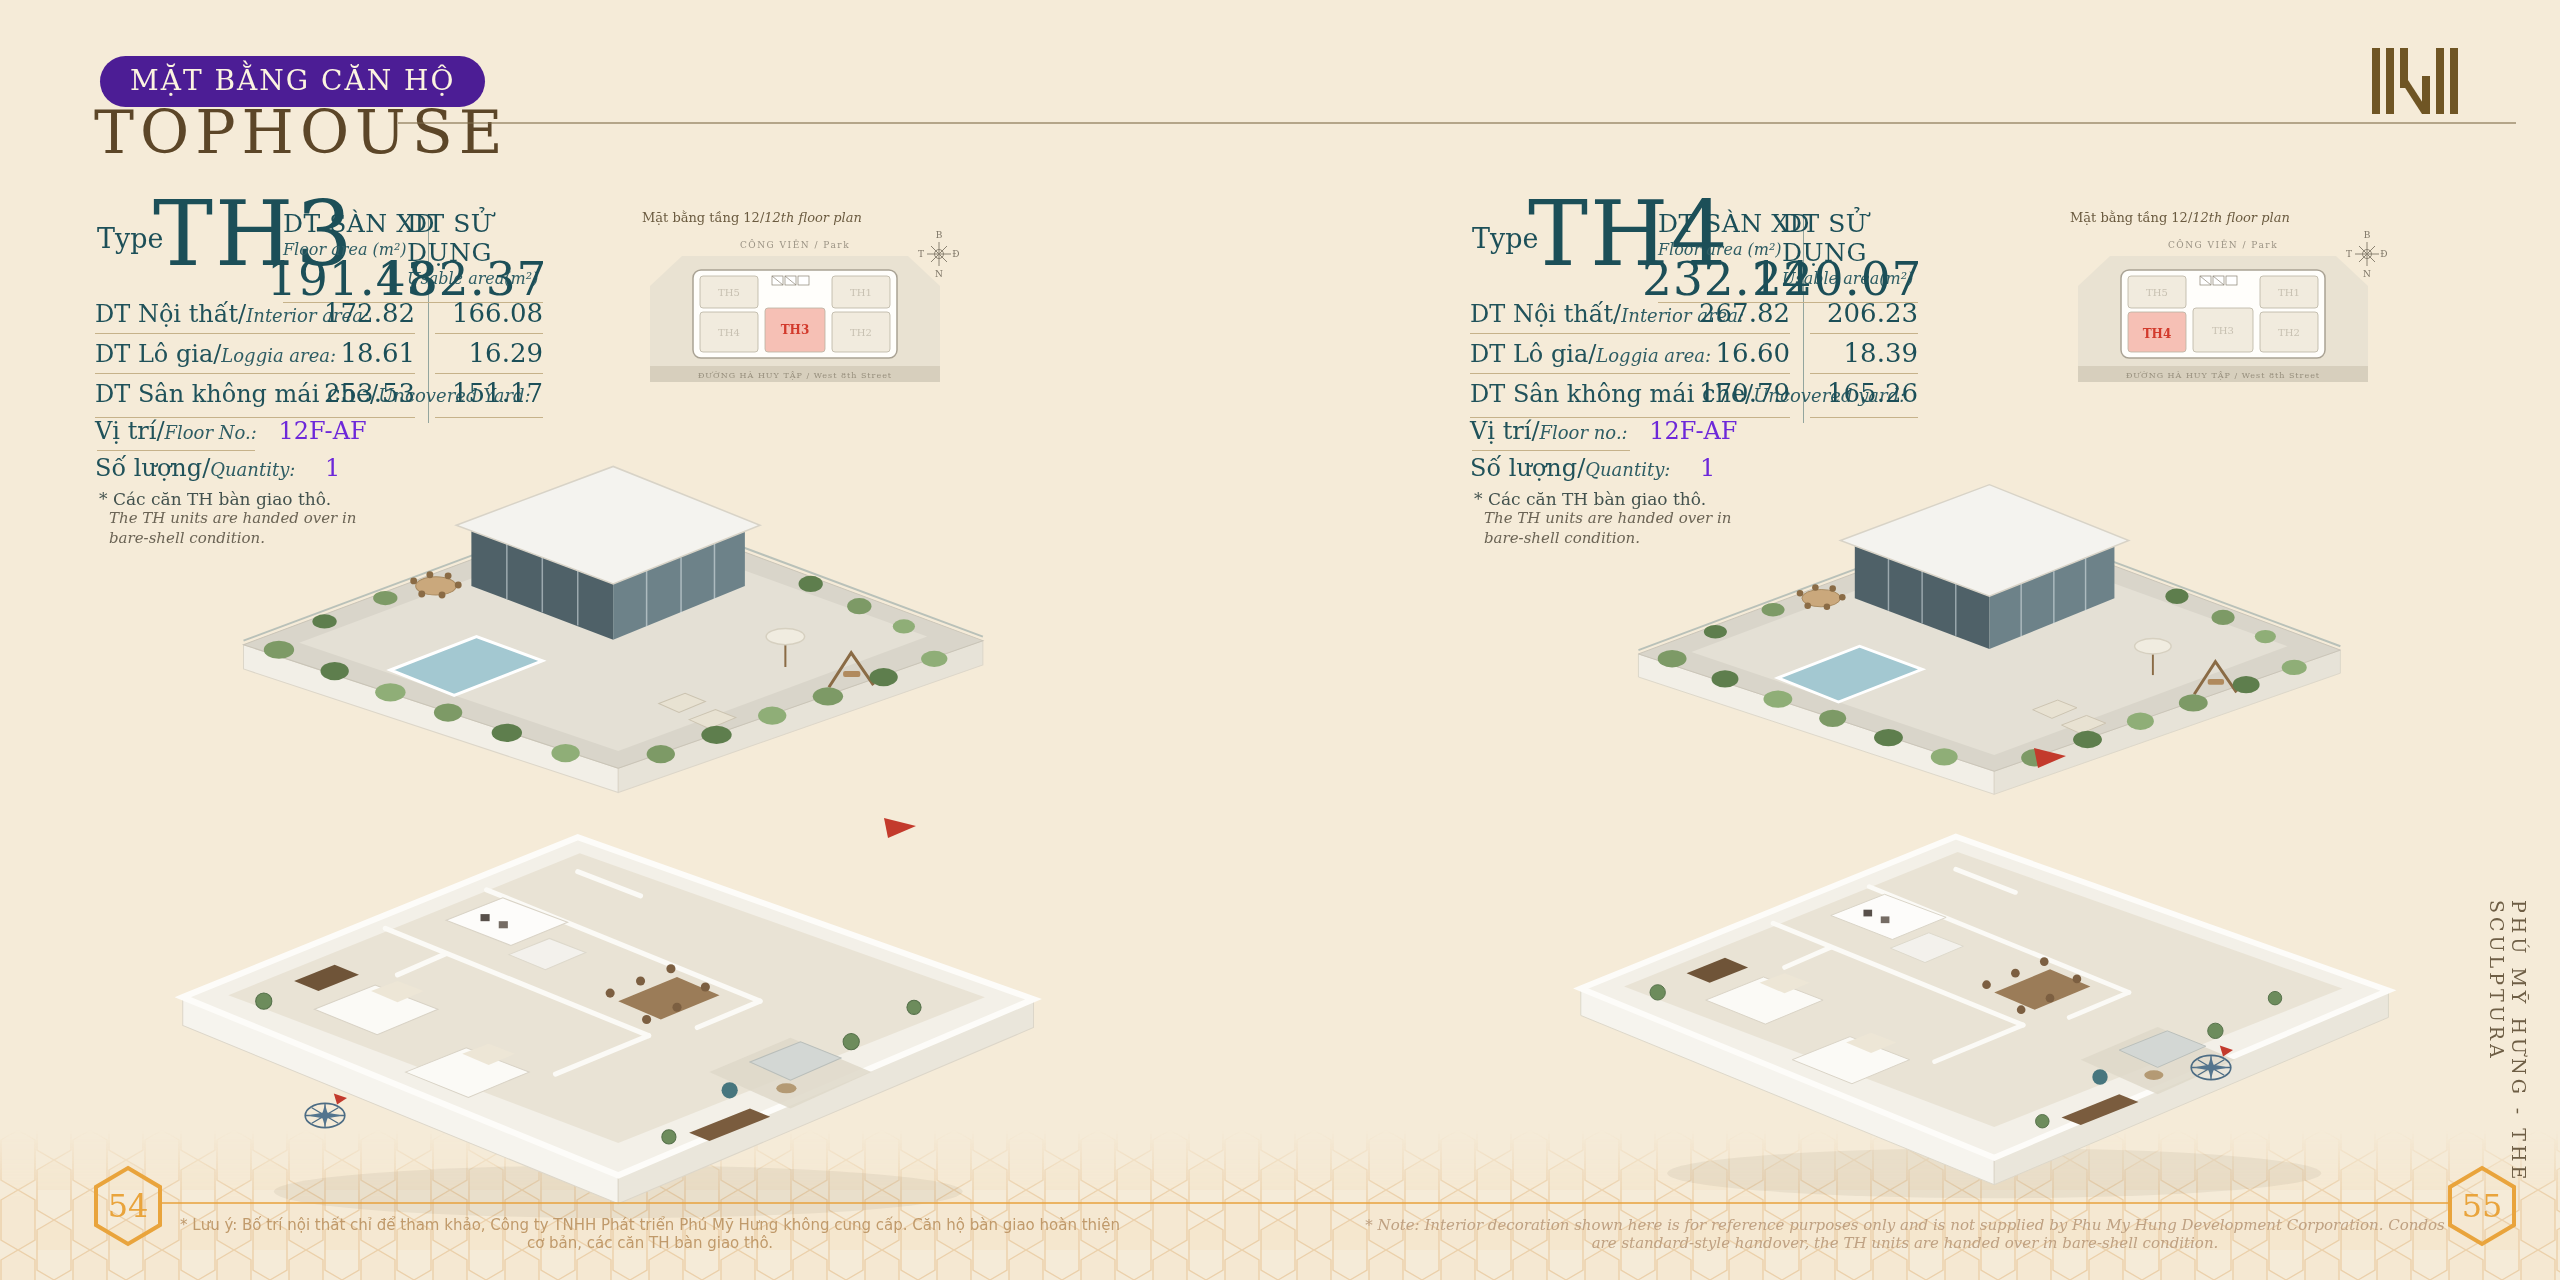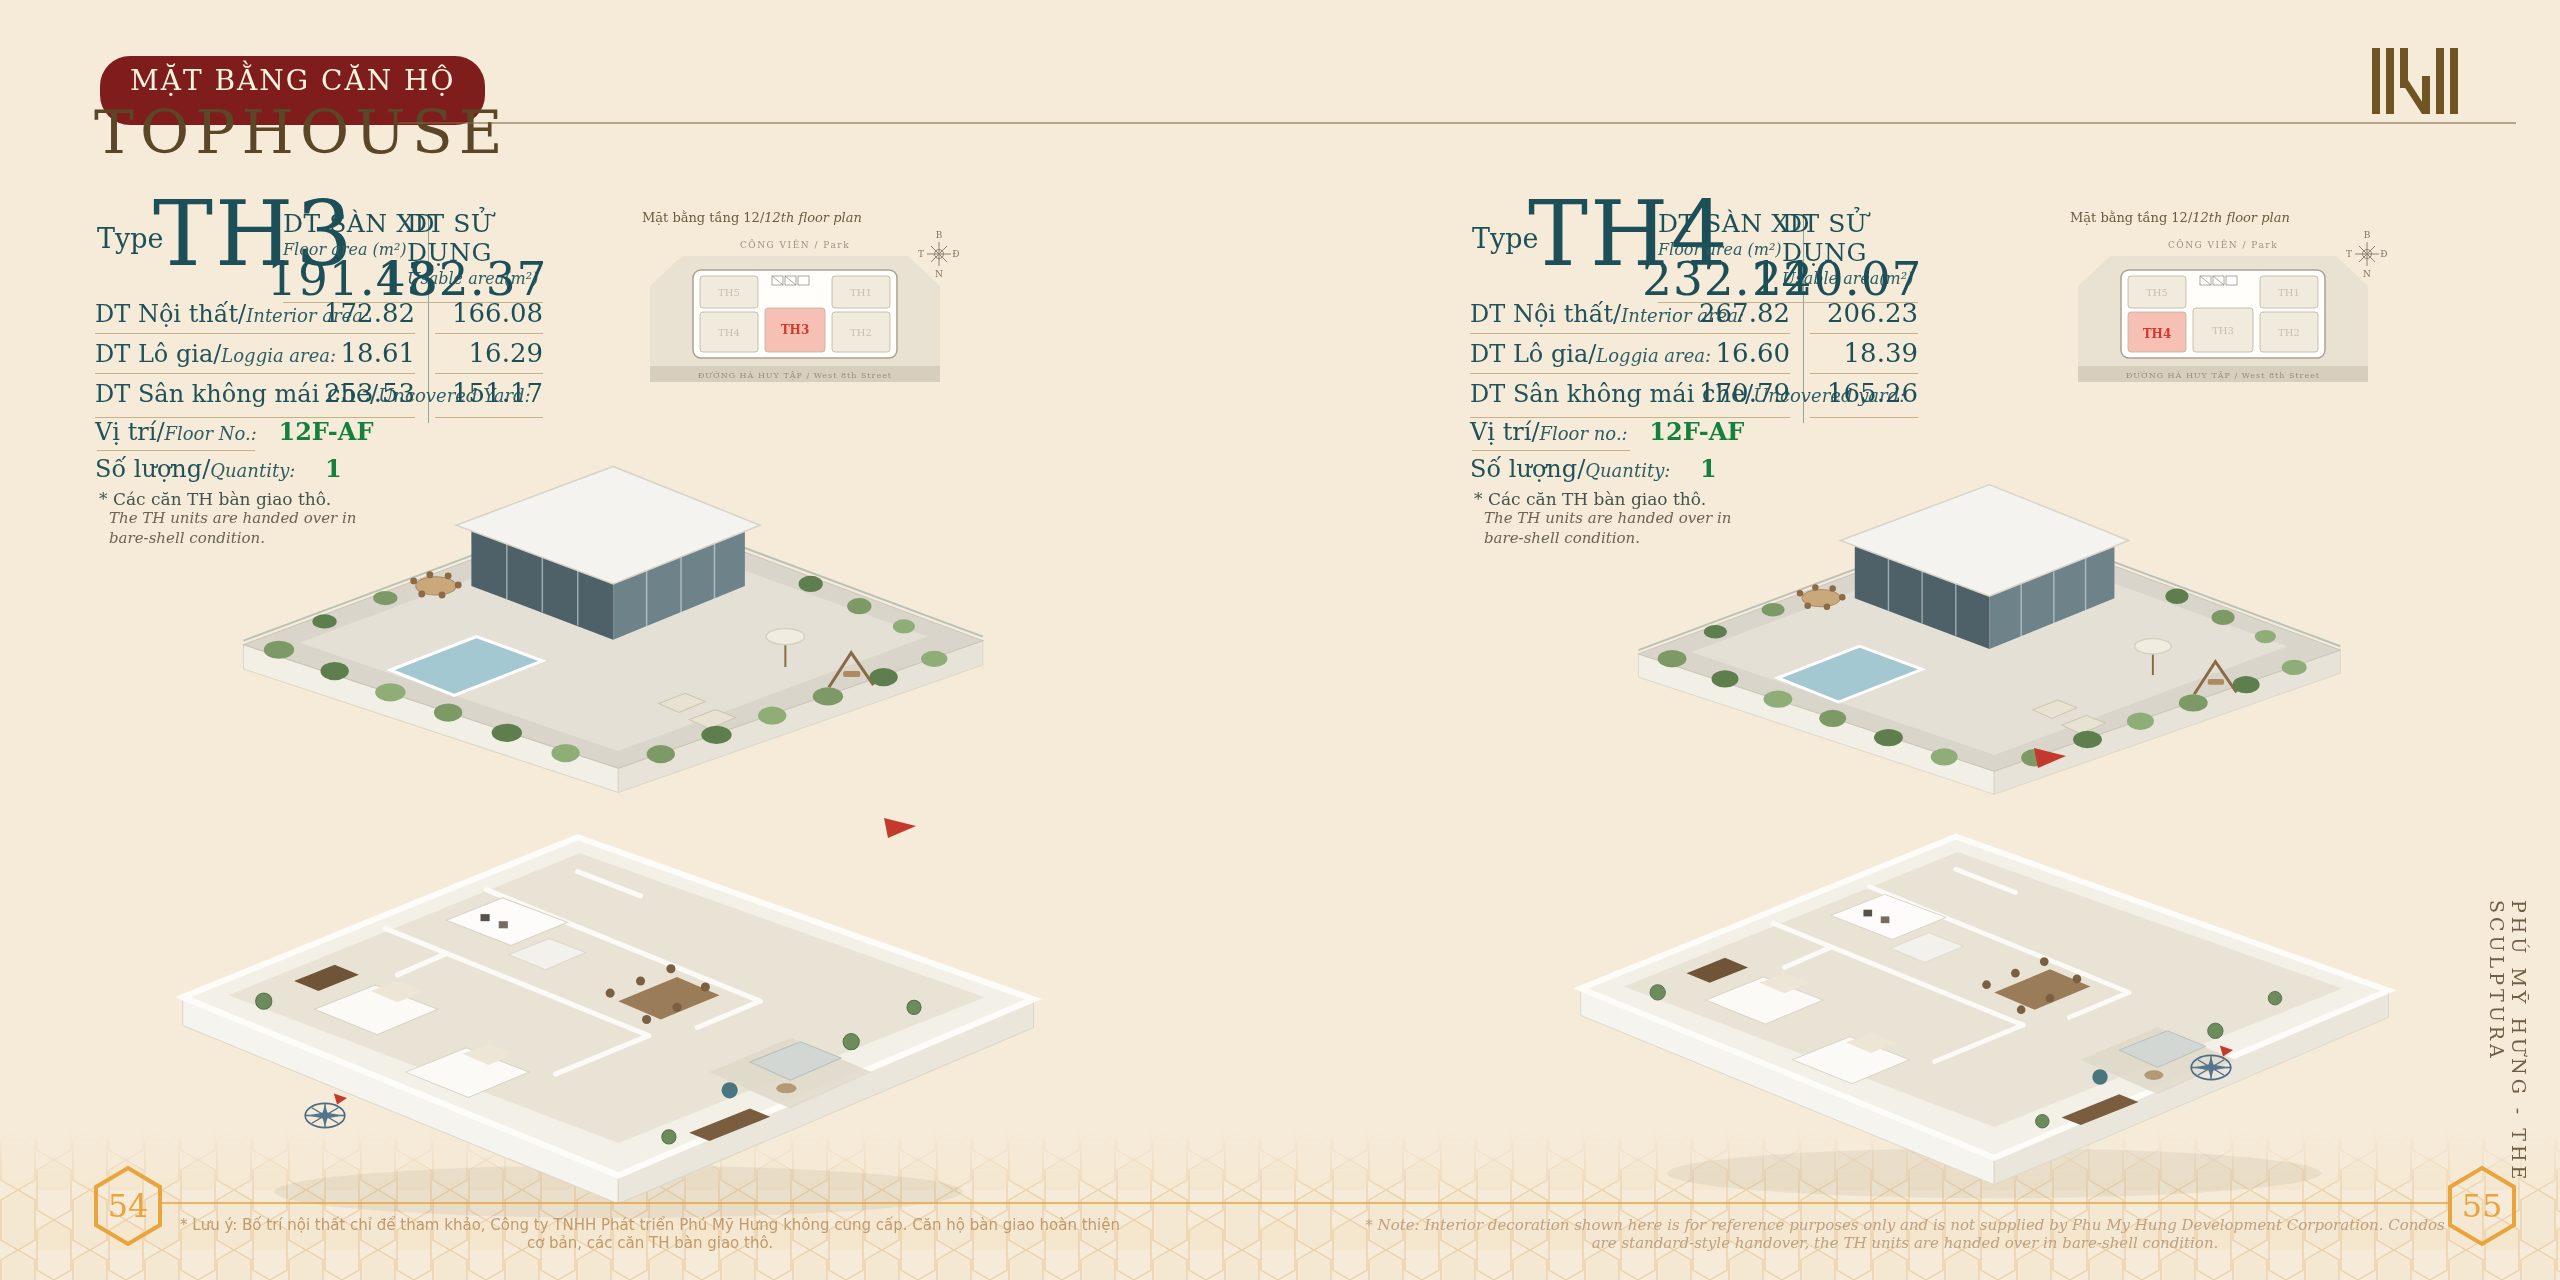--- a/index.html
+++ b/index.html
@@ -5,23 +5,23 @@
   html,body{margin:0;padding:0;}
   body{
     width:2560px;height:1280px;position:relative;overflow:hidden;
     background:#F5EBD8;
     font-family:"DejaVu Serif","Liberation Serif",serif;
   }
 
   
   .badge{
     position:absolute;left:100px;top:56px;
-    background:#7f1d1d;color:#FCF4E0;
+    background:#4c1d95;color:#FCF4E0;
     font-size:28px;letter-spacing:2px;
-    padding:8px 30px 28px;border-radius:30px;
+    padding:8px 30px 10px;border-radius:30px;
   }
   .page-title{
     position:absolute;left:94px;top:102px;
     font-size:60px;color:#5C4628;letter-spacing:6px;line-height:1;
   }
   .top-rule{
     position:absolute;left:398px;top:122px;width:2118px;height:2px;
     background:#7e6c49;opacity:.55;
   }
   .logo{position:absolute;left:2368px;top:48px;}
@@ -46,21 +46,21 @@
   .tline.c2{left:316px;}
   .trow{position:absolute;left:0;width:452px;height:32px;}
   .trow .lbl{position:absolute;left:0;top:2px;font-size:24px;color:#20525A;white-space:nowrap;}
   .trow .lbl .en{font-style:italic;font-size:18px;color:#2E5D64;}
   .trow .v{position:absolute;top:0;font-size:26px;color:#1C4F58;width:100px;text-align:right;}
   .trow .v.v1{left:220px;}
   .trow .v.v2{left:348px;}
   .rl{position:absolute;height:1px;background:#C6B28A;}
   .note{position:absolute;left:4px;top:284px;font-size:17px;color:#43524E;}
   .note .en{font-style:italic;font-size:15px;color:#6B6455;line-height:1.3;margin-left:10px;}
-  .small-val{font-weight:bold;color:#15803d;}
+  .small-val{font-weight:normal;color:#6d28d9;}
 
   
   .inset{position:absolute;top:208px;width:330px;height:215px;}
   .inset--left{left:640px;}
   .inset--right{left:2068px;}
 
   
   .render--left{position:absolute;left:118px;top:432px;width:960px;height:790px;}
   .render--right{position:absolute;left:1520px;top:452px;width:910px;height:750px;}
   .marker-left{position:absolute;left:880px;top:812px;}

